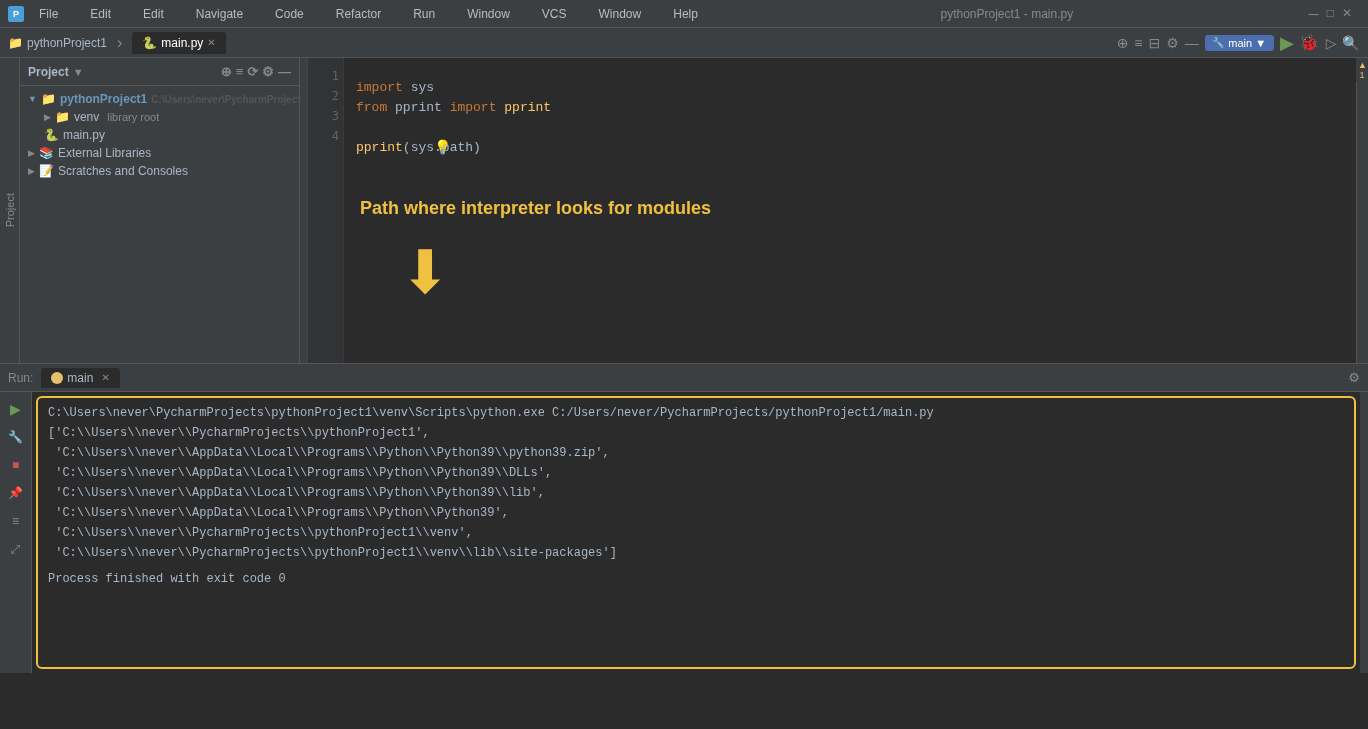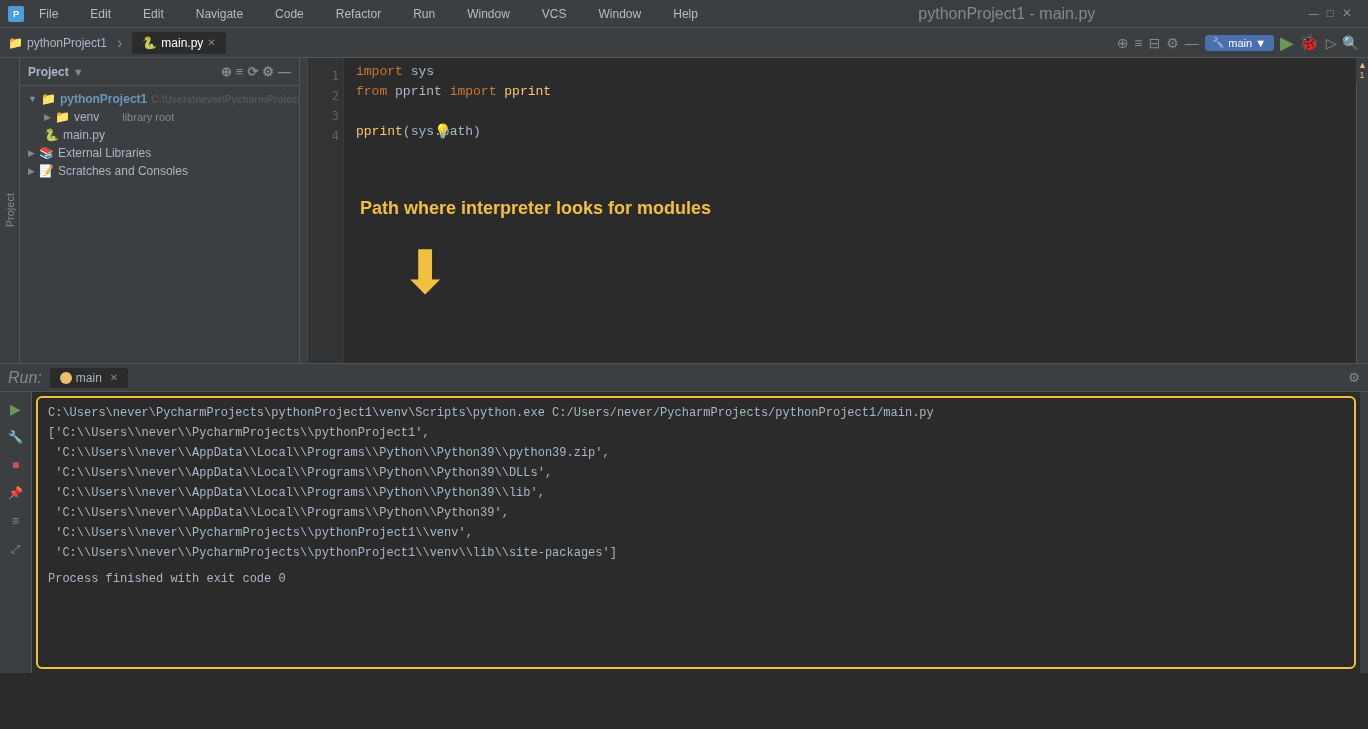--- a/index.html
+++ b/index.html
@@ -11,21 +11,21 @@
       background: #3c3f41;
       display: flex;
       align-items: center;
       padding: 0 8px;
       border-bottom: 1px solid #555;
     }
     .title-bar-left { display: flex; align-items: center; gap: 8px; }
     .title-icon { width: 16px; height: 16px; background: #4a9eda; border-radius: 2px; display: flex; align-items: center; justify-content: center; font-size: 9px; color: white; font-weight: bold; }
     .menu-bar { display: flex; align-items: center; gap: 18px; font-size: 12px; }
     .menu-item { padding: 2px 7px; color: #bbb; cursor: pointer; }
-    .title-center { flex: 1; text-align: center; font-size: 16px; color: #888; }
+    .title-center { flex: 1; text-align: center; font-size: 12px; color: #888; }
 
     
     .project-tab-bar {
       height: 30px;
       background: #3c3f41;
       display: flex;
       align-items: center;
       padding: 0 8px;
       border-bottom: 1px solid #555;
       gap: 4px;
@@ -56,21 +56,21 @@
       color: #a9b7c6;
       border-bottom: 1px solid #555;
       gap: 4px;
     }
     .sidebar-header-icons { margin-left: auto; display: flex; gap: 4px; }
     .sidebar-content { flex: 1; overflow: hidden; padding: 4px 0; }
     .tree-item { display: flex; align-items: center; gap: 4px; padding: 2px 8px; font-size: 12px; color: #a9b7c6; cursor: pointer; }
     .tree-item.root { font-weight: bold; color: #6897bb; }
     .tree-item .indent { width: 12px; }
     .tree-folder-icon { color: #e8bf6a; font-size: 12px; }
-    .tree-sublabel { font-size: 11px; color: #888; margin-left: 19px; }
+    .tree-sublabel { font-size: 11px; color: #888; margin-left: 4px; }
 
     
     .editor-area {
       flex: 1;
       display: flex;
       flex-direction: column;
       background: #2b2b2b;
       position: relative;
     }
     .editor-content {
@@ -85,21 +85,21 @@
       padding: 8px 4px;
       text-align: right;
       font-size: 12px;
       color: #606366;
       font-family: 'Consolas', monospace;
       line-height: 20px;
       border-right: 1px solid #3a3a3a;
     }
     .code-area {
       flex: 1;
-      padding: 4px 12px;
+      padding: 20px 12px;
       font-family: 'Consolas', 'Courier New', monospace;
       font-size: 13px;
       line-height: 20px;
       overflow: hidden;
     }
     .code-line { height: 20px; white-space: pre; }
     .kw { color: #cc7832; }
     .fn { color: #ffc66d; }
     .module { color: #a9b7c6; }
     .annotation-text {
@@ -150,21 +150,21 @@
     .bottom-panel-header {
       height: 28px;
       background: #3c3f41;
       display: flex;
       align-items: center;
       padding: 0 8px;
       font-size: 12px;
       border-bottom: 1px solid #555;
       gap: 8px;
     }
-    .run-label { color: #888; font-size: 16px; font-style: italic; }
+    .run-label { color: #888; font-size: 12px; }
     .run-tab { display: flex; align-items: center; gap: 4px; padding: 3px 10px; background: #2b2b2b; font-size: 12px; color: #a9b7c6; border-radius: 3px 3px 0 0; }
     .run-tab-icon { width: 12px; height: 12px; background: #e8bf6a; border-radius: 50%; }
     .panel-icon-right { margin-left: auto; color: #888; font-size: 13px; cursor: pointer; }
 
     .bottom-panel-body {
       display: flex;
       flex: 1;
       overflow: hidden;
     }
     .bottom-side-icons {

